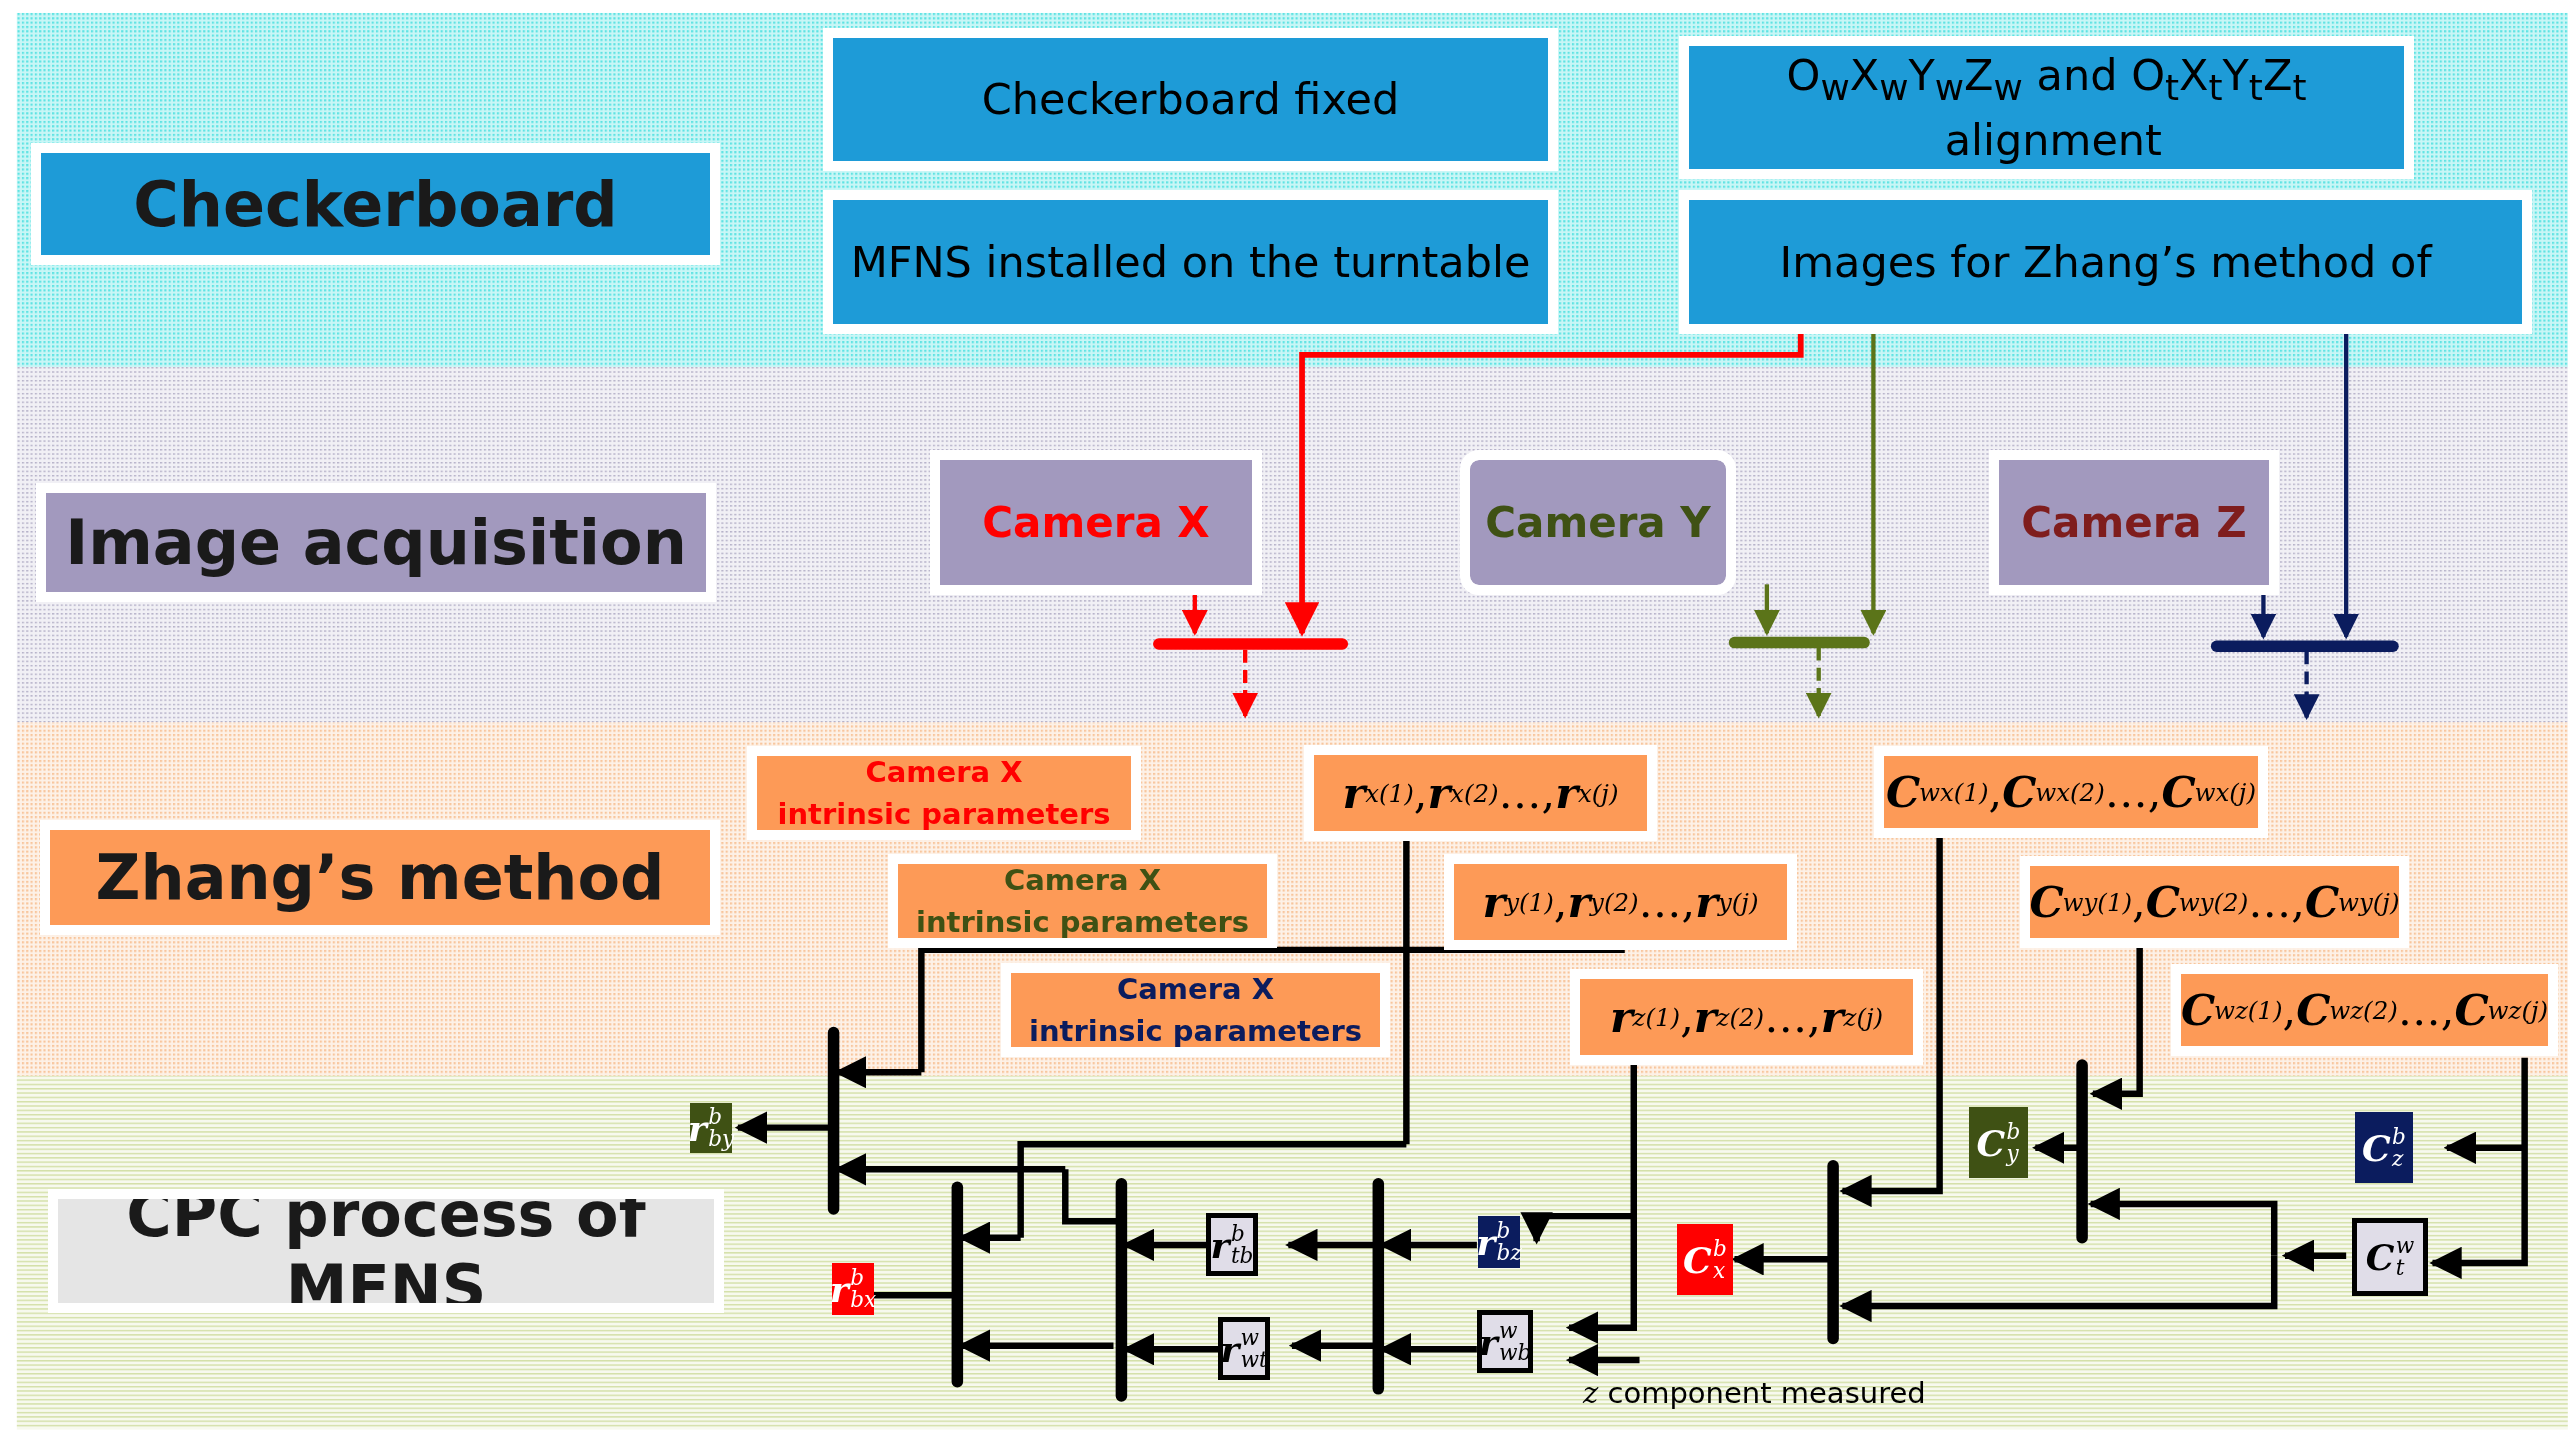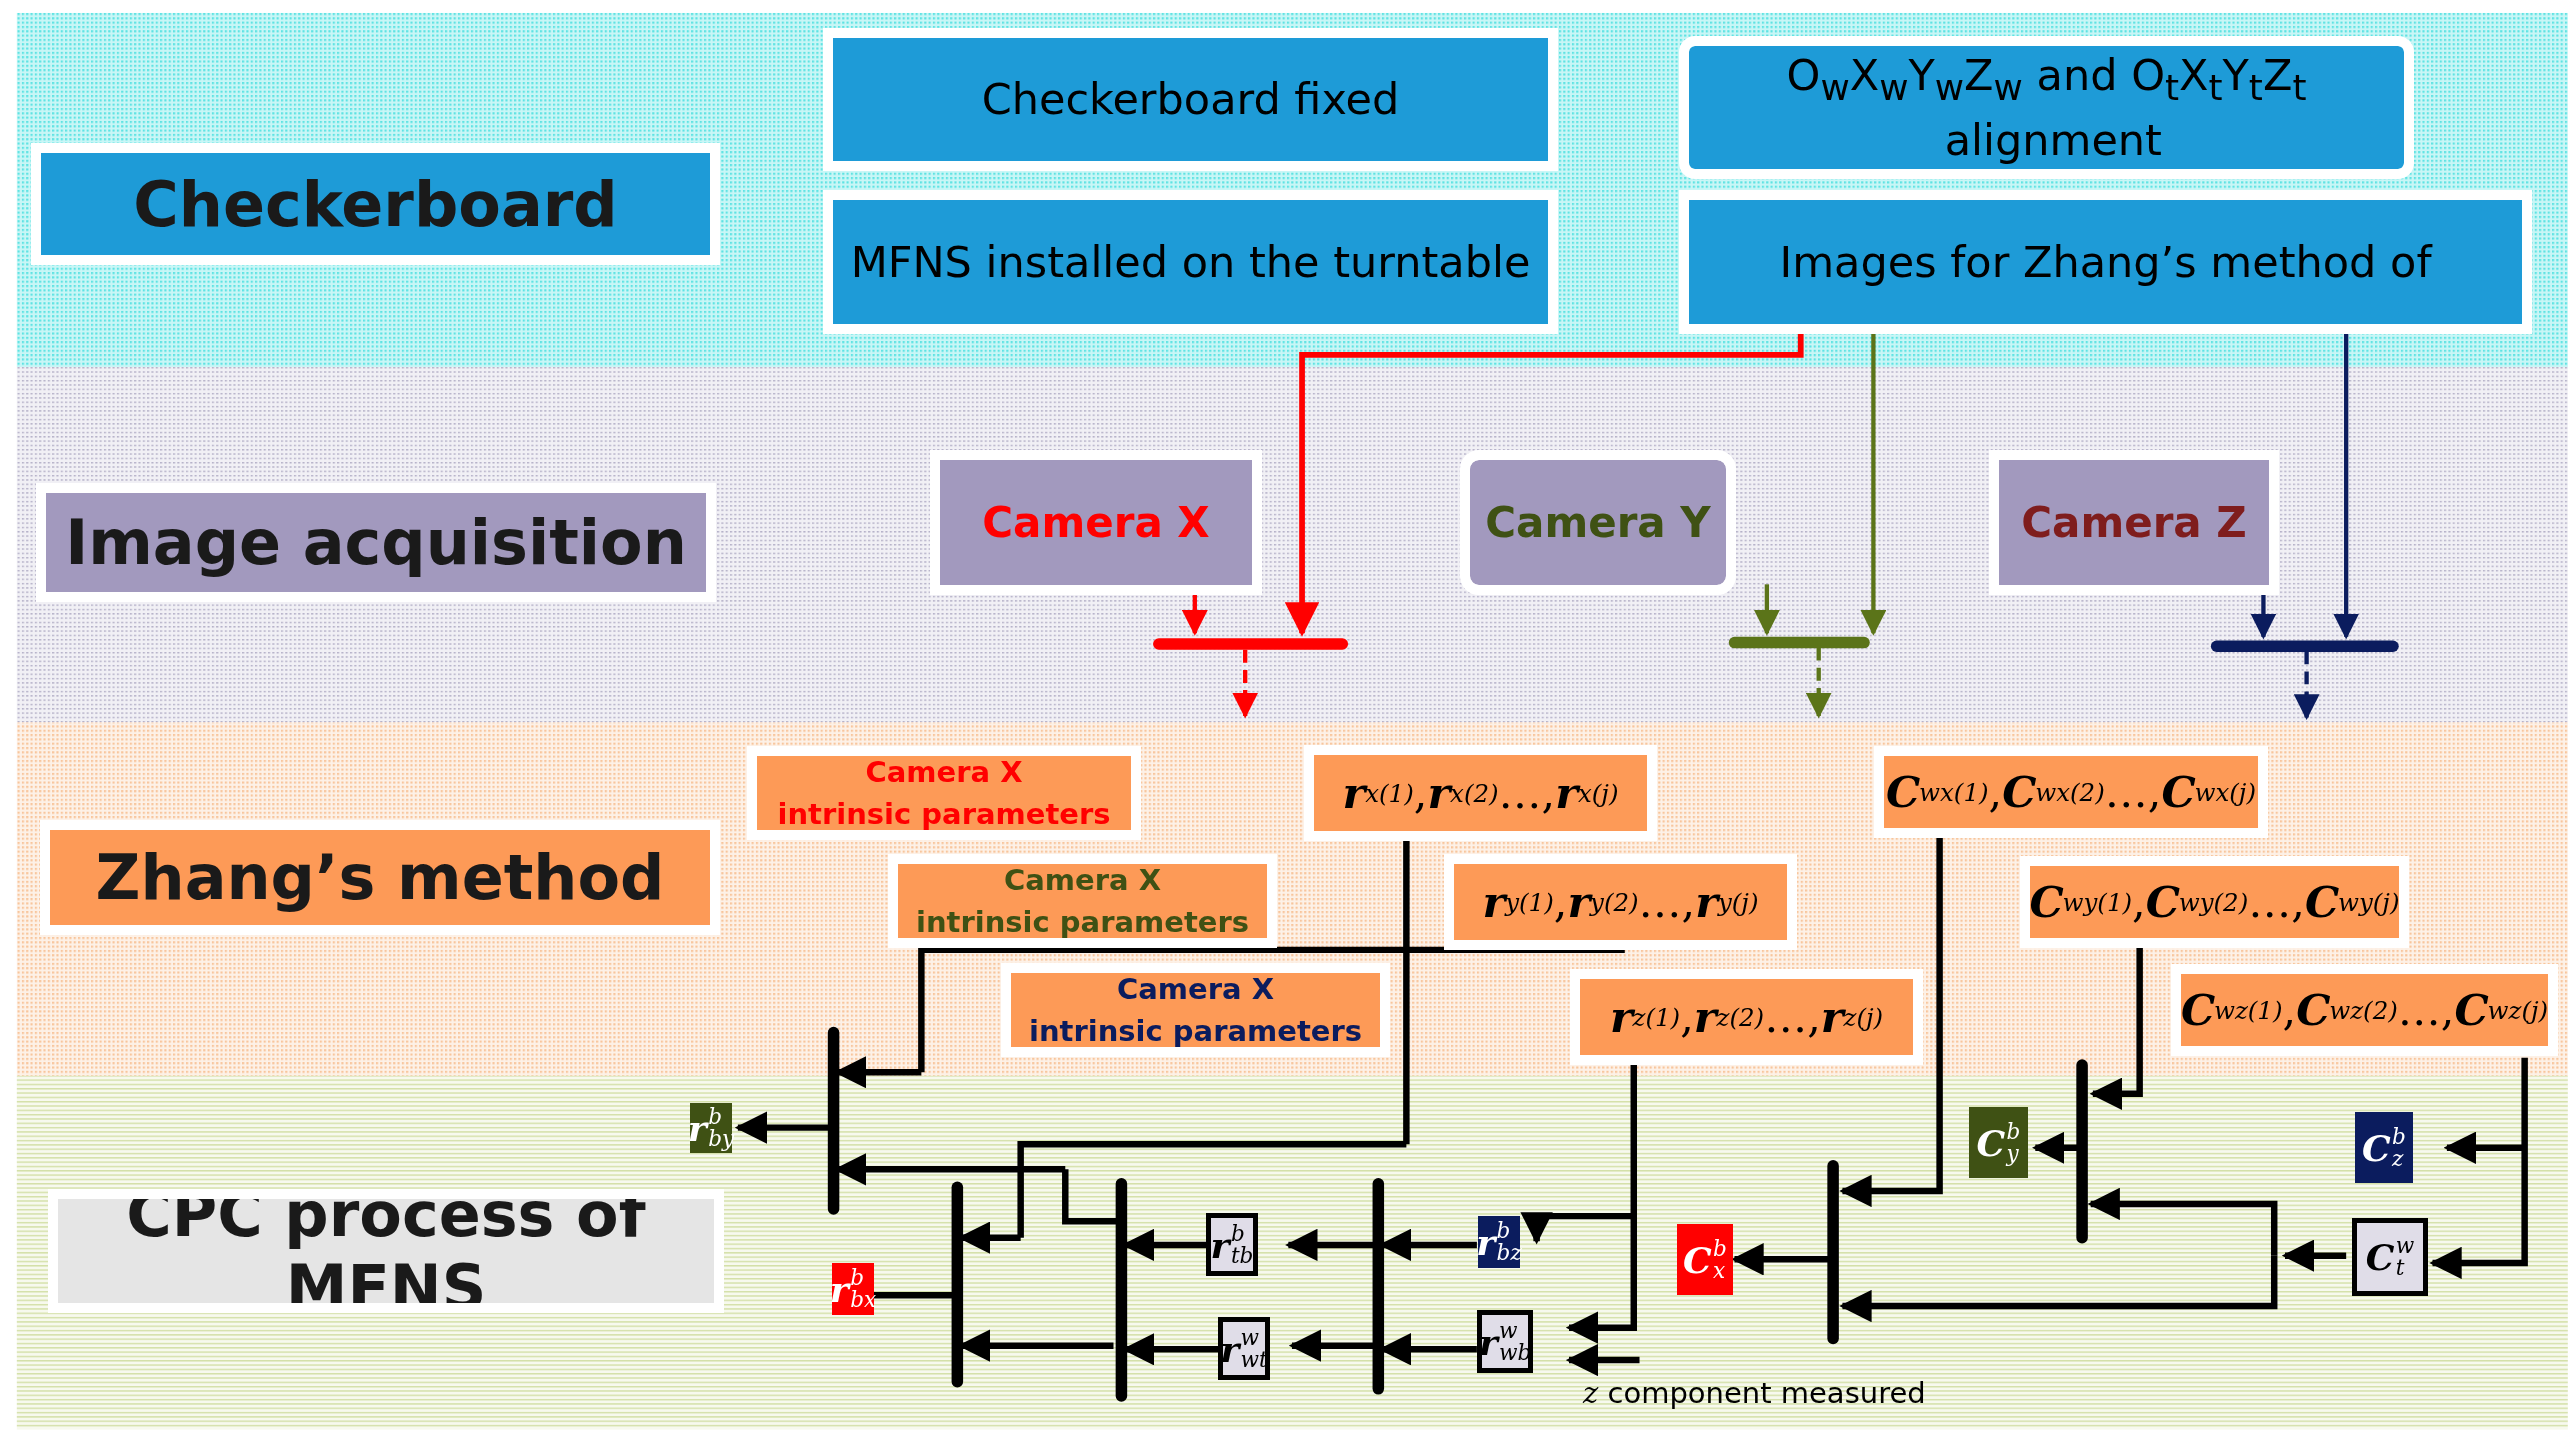--- a/index.html
+++ b/index.html
@@ -135,21 +135,21 @@
   </g>
 </svg>
 
 <div class="box stage-label" style="left:41px;top:153px;width:669px;height:102px;background:#1e9bd7;">Checkerboard</div>
 <div class="box stage-label" style="left:46px;top:493px;width:660px;height:99px;background:#a299be;">Image acquisition</div>
 <div class="box stage-label" style="left:50px;top:830px;width:660px;height:95px;background:#fd9a57;">Zhang’s method</div>
 <div class="box stage-label" style="left:58px;top:1199px;width:656px;height:104px;background:#e5e5e5;">CPC process of MFNS</div>
 
 <div class="box prep-box" style="left:833px;top:38px;width:715px;height:123px;">Checkerboard fixed</div>
 <div class="box prep-box" style="left:833px;top:200px;width:715px;height:124px;">MFNS installed on the turntable</div>
-<div class="box prep-box" style="left:1689px;top:46px;width:715px;height:123px;border-radius:6px;">
+<div class="box prep-box" style="left:1689px;top:46px;width:715px;height:123px;">
   <span>
     <span>O</span><sub>w</sub><span>X</span><sub>w</sub><span>Y</span><sub>w</sub><span>Z</span><sub>w</sub><span style="white-space:pre"> and </span><span>O</span><sub>t</sub><span>X</span><sub>t</sub><span>Y</span><sub>t</sub><span>Z</span><sub>t</sub><span style="white-space:pre"> alignment</span>
   </span>
 </div>
 <div class="box prep-box" style="left:1689px;top:200px;width:833px;height:124px;flex-direction:column;">
   <span>Images for Zhang’s method of</span>
 </div>
 
 <div class="box cam-box" style="left:940px;top:460px;width:312px;height:125px;color:#ff0000;">Camera X</div>
 <div class="box cam-box" style="left:1470px;top:460px;width:256px;height:125px;color:#3f5114;border-radius:9px;">Camera Y</div>

